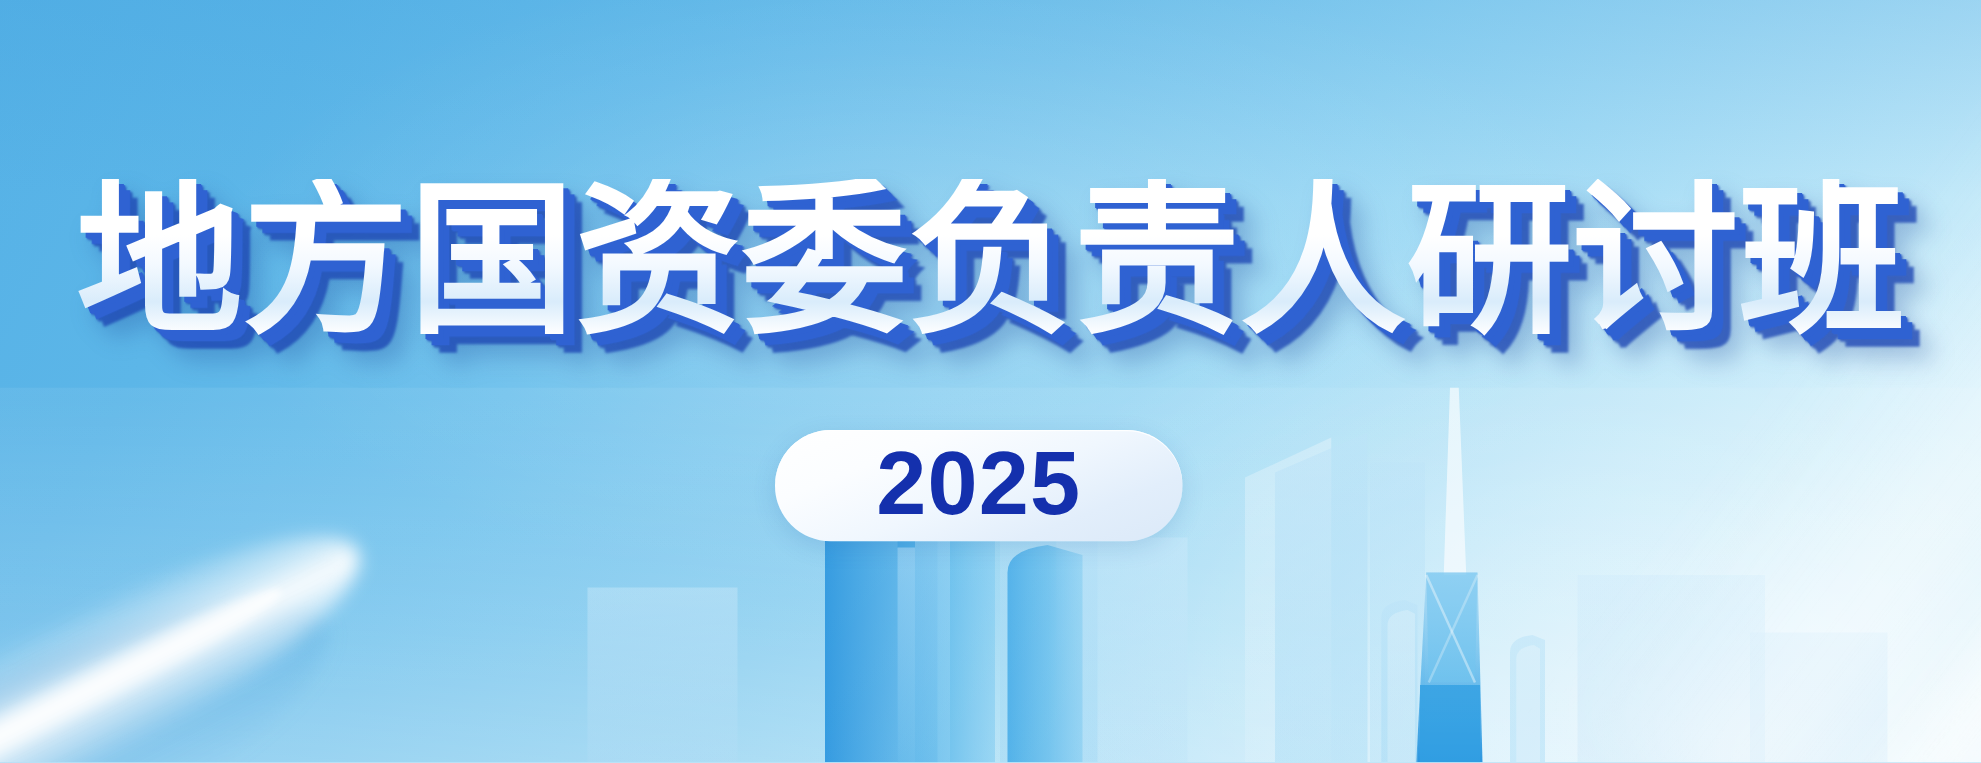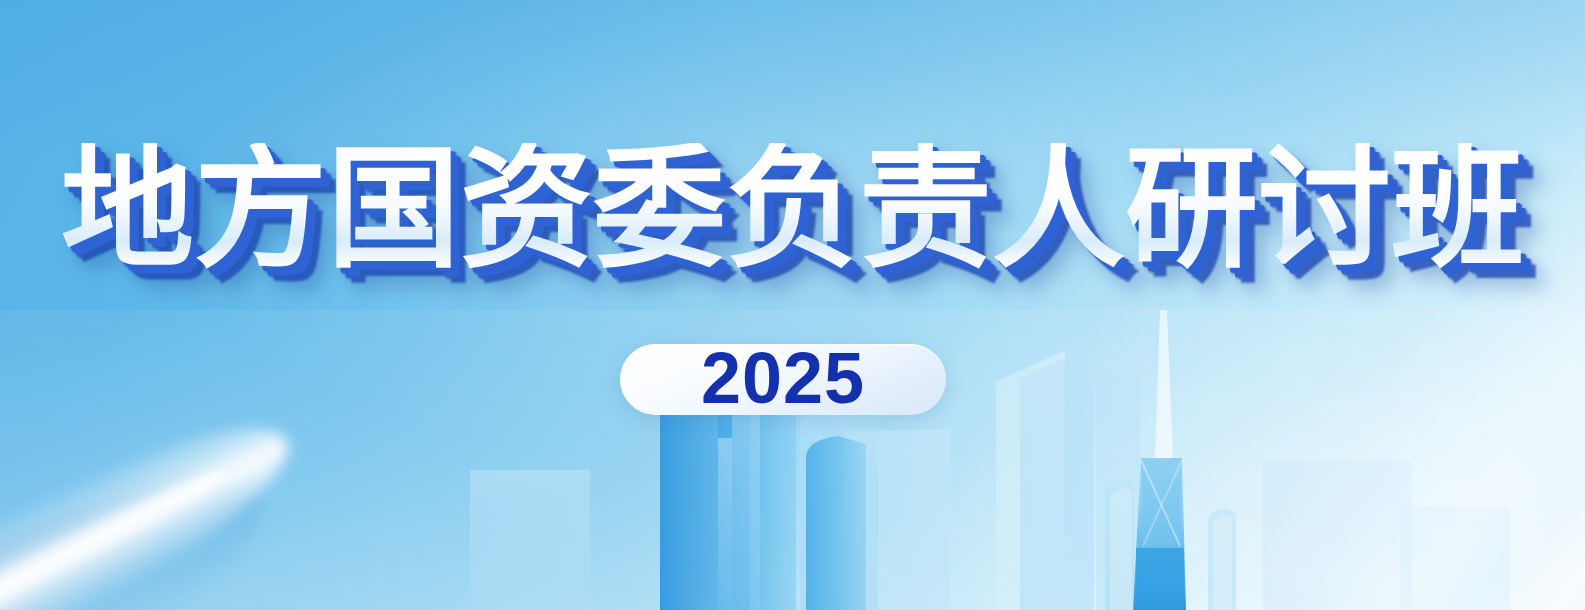--- a/index.html
+++ b/index.html
@@ -211,32 +211,33 @@
       drop-shadow(10px 11px 9px rgba(25,70,150,0.28));
     text-align: center;
   }
 
   
   .year-pill {
     position: absolute;
     left: 620px;
     top: 344px;
     width: 326px;
-    height: 71px;
+    height: 89px;
     border-radius: 47px;
     background: linear-gradient(158deg,
         #ffffff 0%,
         #fbfdff 26%,
         #f0f7fe 52%,
         #e2eefb 76%,
         #dbe9f8 100%);
     box-shadow:
       0 5px 18px rgba(40,100,170,0.17),
       0 1px 0 rgba(255,255,255,0.9) inset;
     display: flex;
+    align-items: center;
     justify-content: center;
   }
   .year-text {
     font-family: "Liberation Sans", "DejaVu Sans", sans-serif;
     font-size: 72px;
     font-weight: 700;
     color: #1430ad;
     letter-spacing: 1px;
     line-height: 1;
     transform: translateY(-2px);

